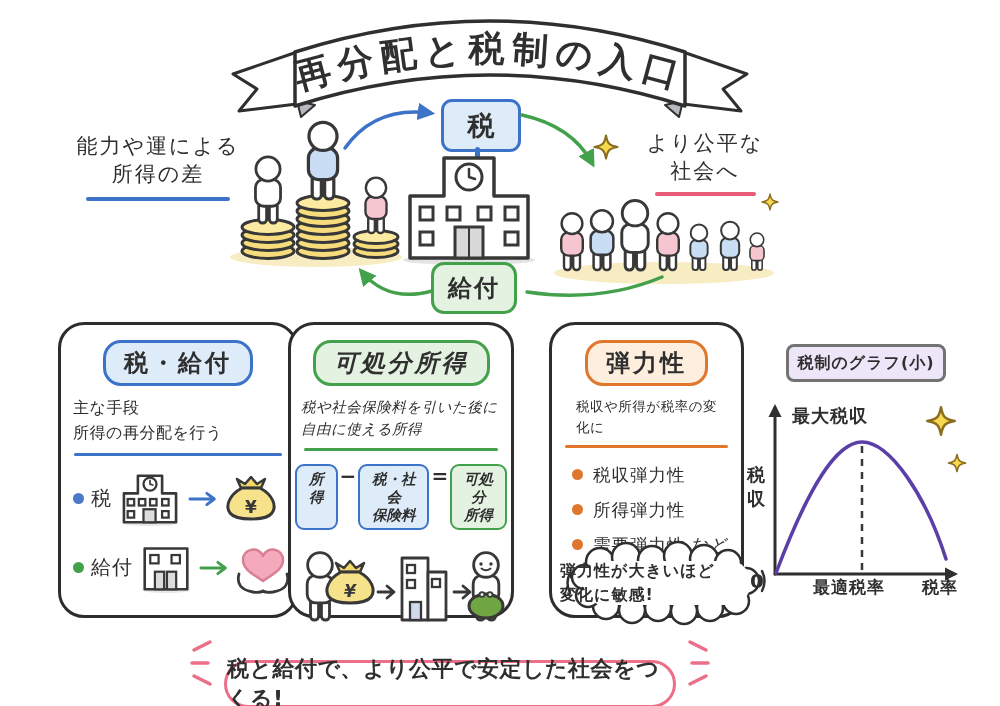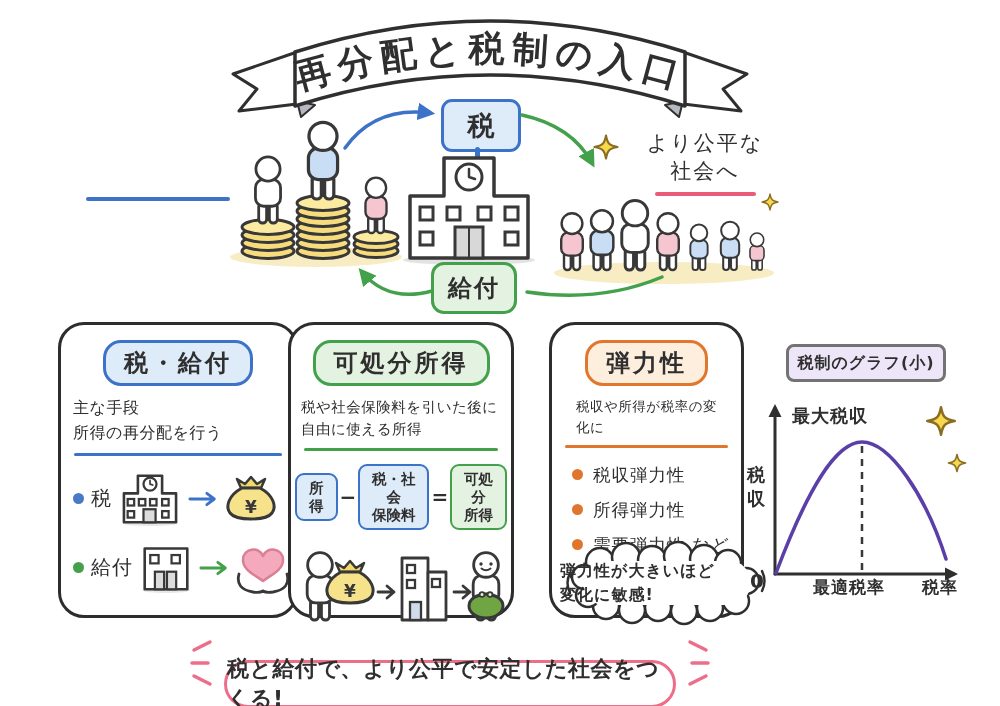--- a/index.html
+++ b/index.html
@@ -38,21 +38,21 @@
   .left-group{left:228px;top:133px;}
   .right-group{left:552px;top:182px;}
   .overlay{left:0;top:0;pointer-events:none;}
 
   
   .card{
     position:absolute;top:322px;height:296px;background:#fff;
     border:3px solid #2d2d2d;border-radius:26px;box-sizing:border-box;
   }
   .card1{left:58px;width:240px;}
-  .card2{left:288px;width:226px;}
+  .card2{left:288px;width:226px;font-style:italic;}
   .card3{left:549px;width:195px;}
   .pill{
     margin:15px auto 0;width:fit-content;padding:4px 18px;
     border-radius:18px;border:3px solid;
     font-size:24px;font-weight:bold;letter-spacing:3px;
   }
   .pill-blue{border-color:#3c72c7;background:#deebf9;}
   .pill-green{border-color:#43a04b;background:#e4f3e1;}
   .pill-orange{border-color:#e0772c;background:#fdeedd;}
   .desc{margin:10px 12px 0;font-size:16px;line-height:1.55;letter-spacing:0.5px;}
@@ -63,21 +63,21 @@
   .rule-green{background:#43a04b;}
   .rule-orange{background:#e0772c;}
 
   .c1-row{display:flex;align-items:center;gap:7px;margin:16px 6px 0 12px;}
   .dot{width:11px;height:11px;border-radius:50%;flex:0 0 auto;}
   .dot-blue{background:#4a79c6;}
   .dot-green{background:#43a04b;}
   .dot-orange{background:#e0762e;}
   .c1-label{font-size:20px;letter-spacing:1px;}
 
-  .formula{display:flex;align-items:center;justify-content:center;gap:2px;margin:13px 4px 0;}
+  .formula{display:flex;justify-content:center;gap:2px;margin:13px 4px 0;}
   .f-box{border:2.5px solid;border-radius:9px;text-align:center;padding:4px 5px;font-size:14.5px;line-height:1.25;font-weight:bold;}
   .f-blue{border-color:#3c72c7;background:#deebf9;}
   .f-green{border-color:#43a04b;background:#e4f3e1;}
   .f-op{font-size:20px;font-weight:bold;}
   .c2-icons{margin:10px auto 0;}
 
   .c3-bullet{display:flex;align-items:center;gap:10px;margin:11px 0 0 20px;font-size:17.5px;letter-spacing:1px;}
   .c3-bullet.first{margin-top:15px;}
   .cloud-wrap{position:absolute;left:8px;top:220px;width:212px;height:76px;}
   .cloud-text{
@@ -170,20 +170,24 @@
       <rect x="107" y="82" width="13" height="13"></rect>
     </g>
     <rect x="57" y="77" width="28" height="31" fill="#d8d8d8" stroke="#383838" stroke-width="3"></rect>
     <line x1="71" y1="77" x2="71" y2="108" stroke="#383838" stroke-width="2"></line>
   </svg>
 
   <div class="abs benefit-box">
     <span>給付</span>
   </div>
 
+  <div class="abs left-caption">
+    <div>能力や運による</div>
+    <div>所得の差</div>
+  </div>
   <div class="abs left-underline"></div>
 
   <div class="abs right-caption">
     <div>より公平な</div>
     <div>社会へ</div>
   </div>
   <div class="abs right-underline"></div>
 
   <svg class="abs left-group" width="180" height="136" viewBox="0 0 180 136">
     <ellipse cx="88" cy="124" rx="86" ry="10" fill="#f8ecc3"></ellipse>

